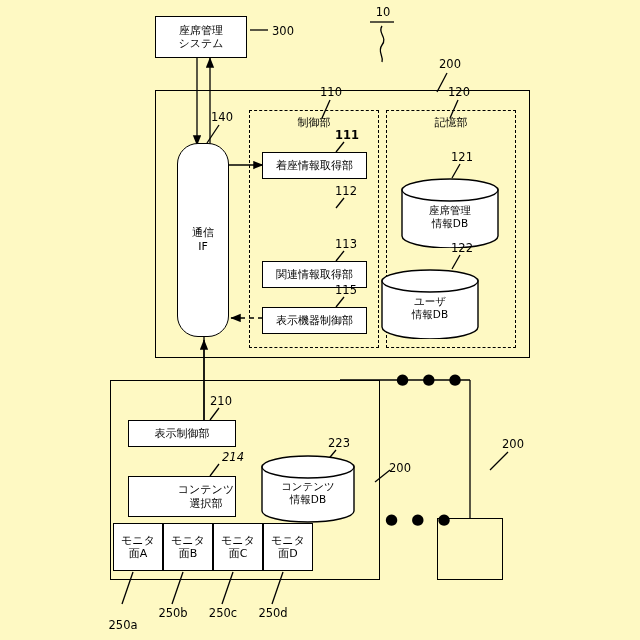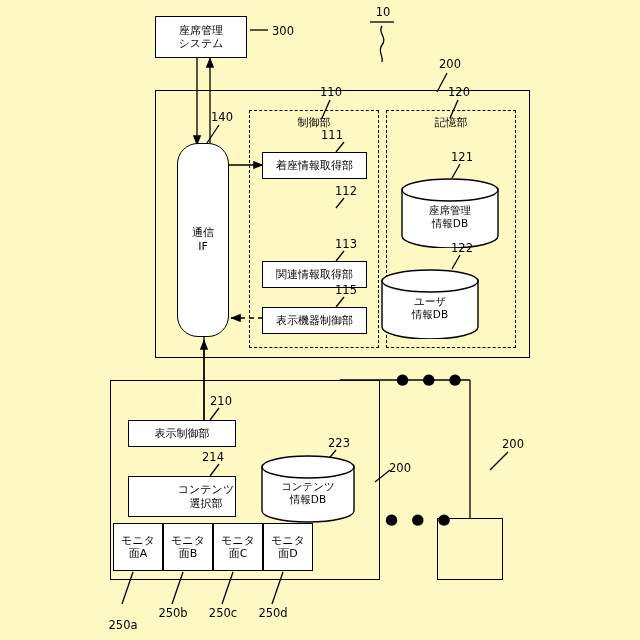--- a/index.html
+++ b/index.html
@@ -158,21 +158,21 @@
 
   <div class="box vtext" style="left:177px; top:143px; width:52px; height:194px;">通信
 IF</div>
   <div class="lbl" style="left:209px; top:110px; width:26px;">140</div>
 
   <div class="dashbox" style="left:249px; top:110px; width:130px; height:238px;"></div>
   <div class="plain" style="left:279px; top:116px; width:70px;">制御部</div>
   <div class="lbl" style="left:318px; top:85px; width:26px;">110</div>
 
   <div class="box" style="left:262px; top:152px; width:105px; height:27px;">着座情報取得部</div>
-  <div class="lbl" style="left:319px; top:128px; width:26px;">111</div>
+  <div class="lbl" style="left:334px; top:128px; width:26px;font-weight:bold;">111</div>
 
   <div class="lbl" style="left:333px; top:184px; width:26px;">112</div>
 
   <div class="box" style="left:262px; top:261px; width:105px; height:27px;">関連情報取得部</div>
   <div class="lbl" style="left:333px; top:237px; width:26px;">113</div>
 
   <div class="box" style="left:262px; top:307px; width:105px; height:27px;">表示機器制御部</div>
   <div class="lbl" style="left:333px; top:283px; width:26px;">115</div>
 
   <div class="dashbox" style="left:386px; top:110px; width:130px; height:238px;"></div>
@@ -199,21 +199,21 @@
   </div>
   <div class="lbl" style="left:449px; top:241px; width:26px;">122</div>
 
   <div class="box" style="left:110px; top:380px; width:270px; height:200px; background:transparent;"></div>
   <div class="lbl" style="left:387px; top:461px; width:26px;">200</div>
 
   <div class="box" style="left:128px; top:420px; width:108px; height:27px;">表示制御部</div>
   <div class="lbl" style="left:208px; top:394px; width:26px;">210</div>
 
   <div class="box" style="left:128px; top:476px; width:108px; height:41px;padding-left:48px;">コンテンツ選択部</div>
-  <div class="lbl" style="left:200px; top:450px; width:26px;">214</div>
+  <div class="lbl" style="left:220px; top:450px; width:26px;font-style:italic;">214</div>
 
   <div class="cyl" style="left:260px; top:455px; width:96px; height:68px;">
     <svg width="96" height="68" viewBox="0 0 96 68" style="position:absolute; left:0; top:0;">
       <path d="M2,12 L2,56 A46,11 0 0 0 94,56 L94,12 Z" fill="#fff" stroke="#000" stroke-width="1.4"></path>
       <ellipse cx="48" cy="12" rx="46" ry="11" fill="#fff" stroke="#000" stroke-width="1.4"></ellipse>
     </svg>
     <div class="cyl-label" style="top:56%;">コンテンツ
 情報DB</div>
   </div>
   <div class="lbl" style="left:326px; top:436px; width:26px;">223</div>

